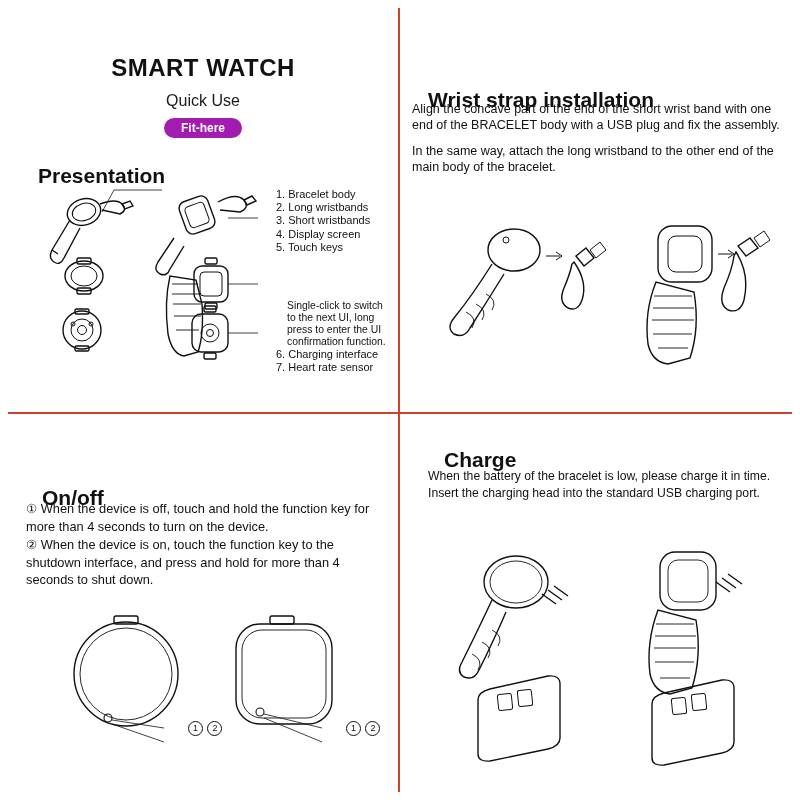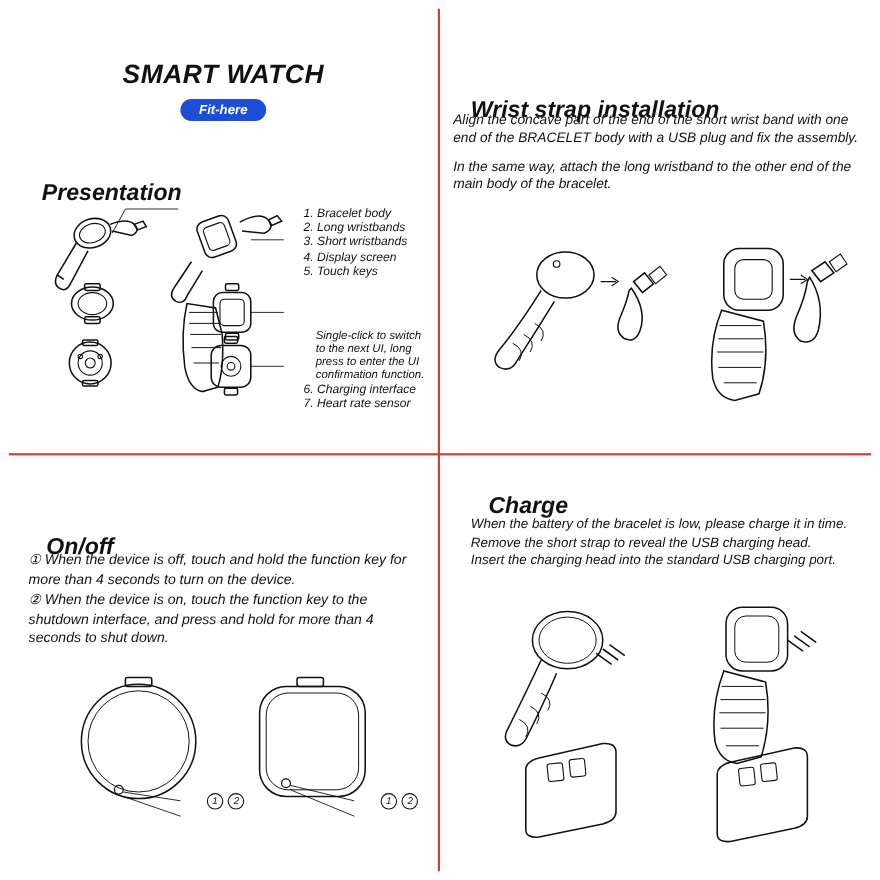--- a/index.html
+++ b/index.html
@@ -13,21 +13,20 @@
     font-family: "Liberation Sans", sans-serif;
     color: #111111;
     overflow: hidden;
   }
   .page {
     position: relative;
     width: 661px;
     height: 800px;
     box-sizing: border-box;
     background: #ffffff;
-    font-style: italic;
   }
   
   .divider-v {
     position: absolute;
     left: 398px;
     top: 8px;
     width: 2px;
     height: 784px;
     background: #d0402a;
   }
@@ -60,21 +59,21 @@
     font-size: 16px;
     margin: 10px 0 0 0;
     color: #1a1a1a;
   }
   .badge {
     display: block;
     margin: 8px auto 0 auto;
     width: 78px;
     height: 20px;
     border-radius: 10px;
-    background: #1d4ed8;
+    background: #a21caf;
     color: #ffffff;
     font-size: 12px;
     font-weight: bold;
     line-height: 20px;
     text-align: center;
   }
   .section-heading {
     font-size: 21px;
     font-weight: bold;
     margin: 16px;
@@ -160,20 +159,21 @@
 <body>
 
 <div class="page">
 
   <div class="divider-v"></div>
   <div class="divider-h"></div>
 
   <div class="quad" id="quad-presentation">
 
     <h1 class="title-main">SMART WATCH</h1>
+    <div class="subtitle-main">Quick Use</div>
     <div class="badge">Fit-here</div>
 
     <h2 class="section-heading" id="presentation-heading">Presentation</h2>
 
     <div class="art" style="left:14px; top:176px;">
       <svg width="250" height="180" viewBox="0 0 250 180">
         <g fill="none" stroke="#111" stroke-width="1.4">
 
           <ellipse cx="62" cy="28" rx="17" ry="13" transform="rotate(-18 62 28)"></ellipse>
           <ellipse cx="62" cy="28" rx="12" ry="8.5" transform="rotate(-18 62 28)" stroke-width="1"></ellipse>
@@ -339,21 +339,20 @@
     <div style="position:absolute; left:338px; top:295px;">
       <div class="callout-num">1</div>
       <div class="callout-num" style="margin-top:10px;">2</div>
     </div>
   </div>
 
   <div class="quad" id="quad-charge">
     <h2 class="section-heading" id="charge-heading">Charge</h2>
     <div id="charge-lines">
       <div>When the battery of the bracelet is low, please charge it in time.</div>
-      <div>Remove the short strap to reveal the USB charging head.</div>
       <div>Insert the charging head into the standard USB charging port.</div>
     </div>
 
     <div class="art" style="left:6px; top:126px;">
       <svg width="380" height="230" viewBox="0 0 380 230">
         <g fill="none" stroke="#111" stroke-width="1.4">
 
           <ellipse cx="96" cy="40" rx="32" ry="26"></ellipse>
           <ellipse cx="96" cy="40" rx="26" ry="21" stroke-width="0.9"></ellipse>
           <path d="M72 58 Q56 92 42 120 Q36 130 44 135 Q54 139 59 128 Q74 98 86 70"></path>

